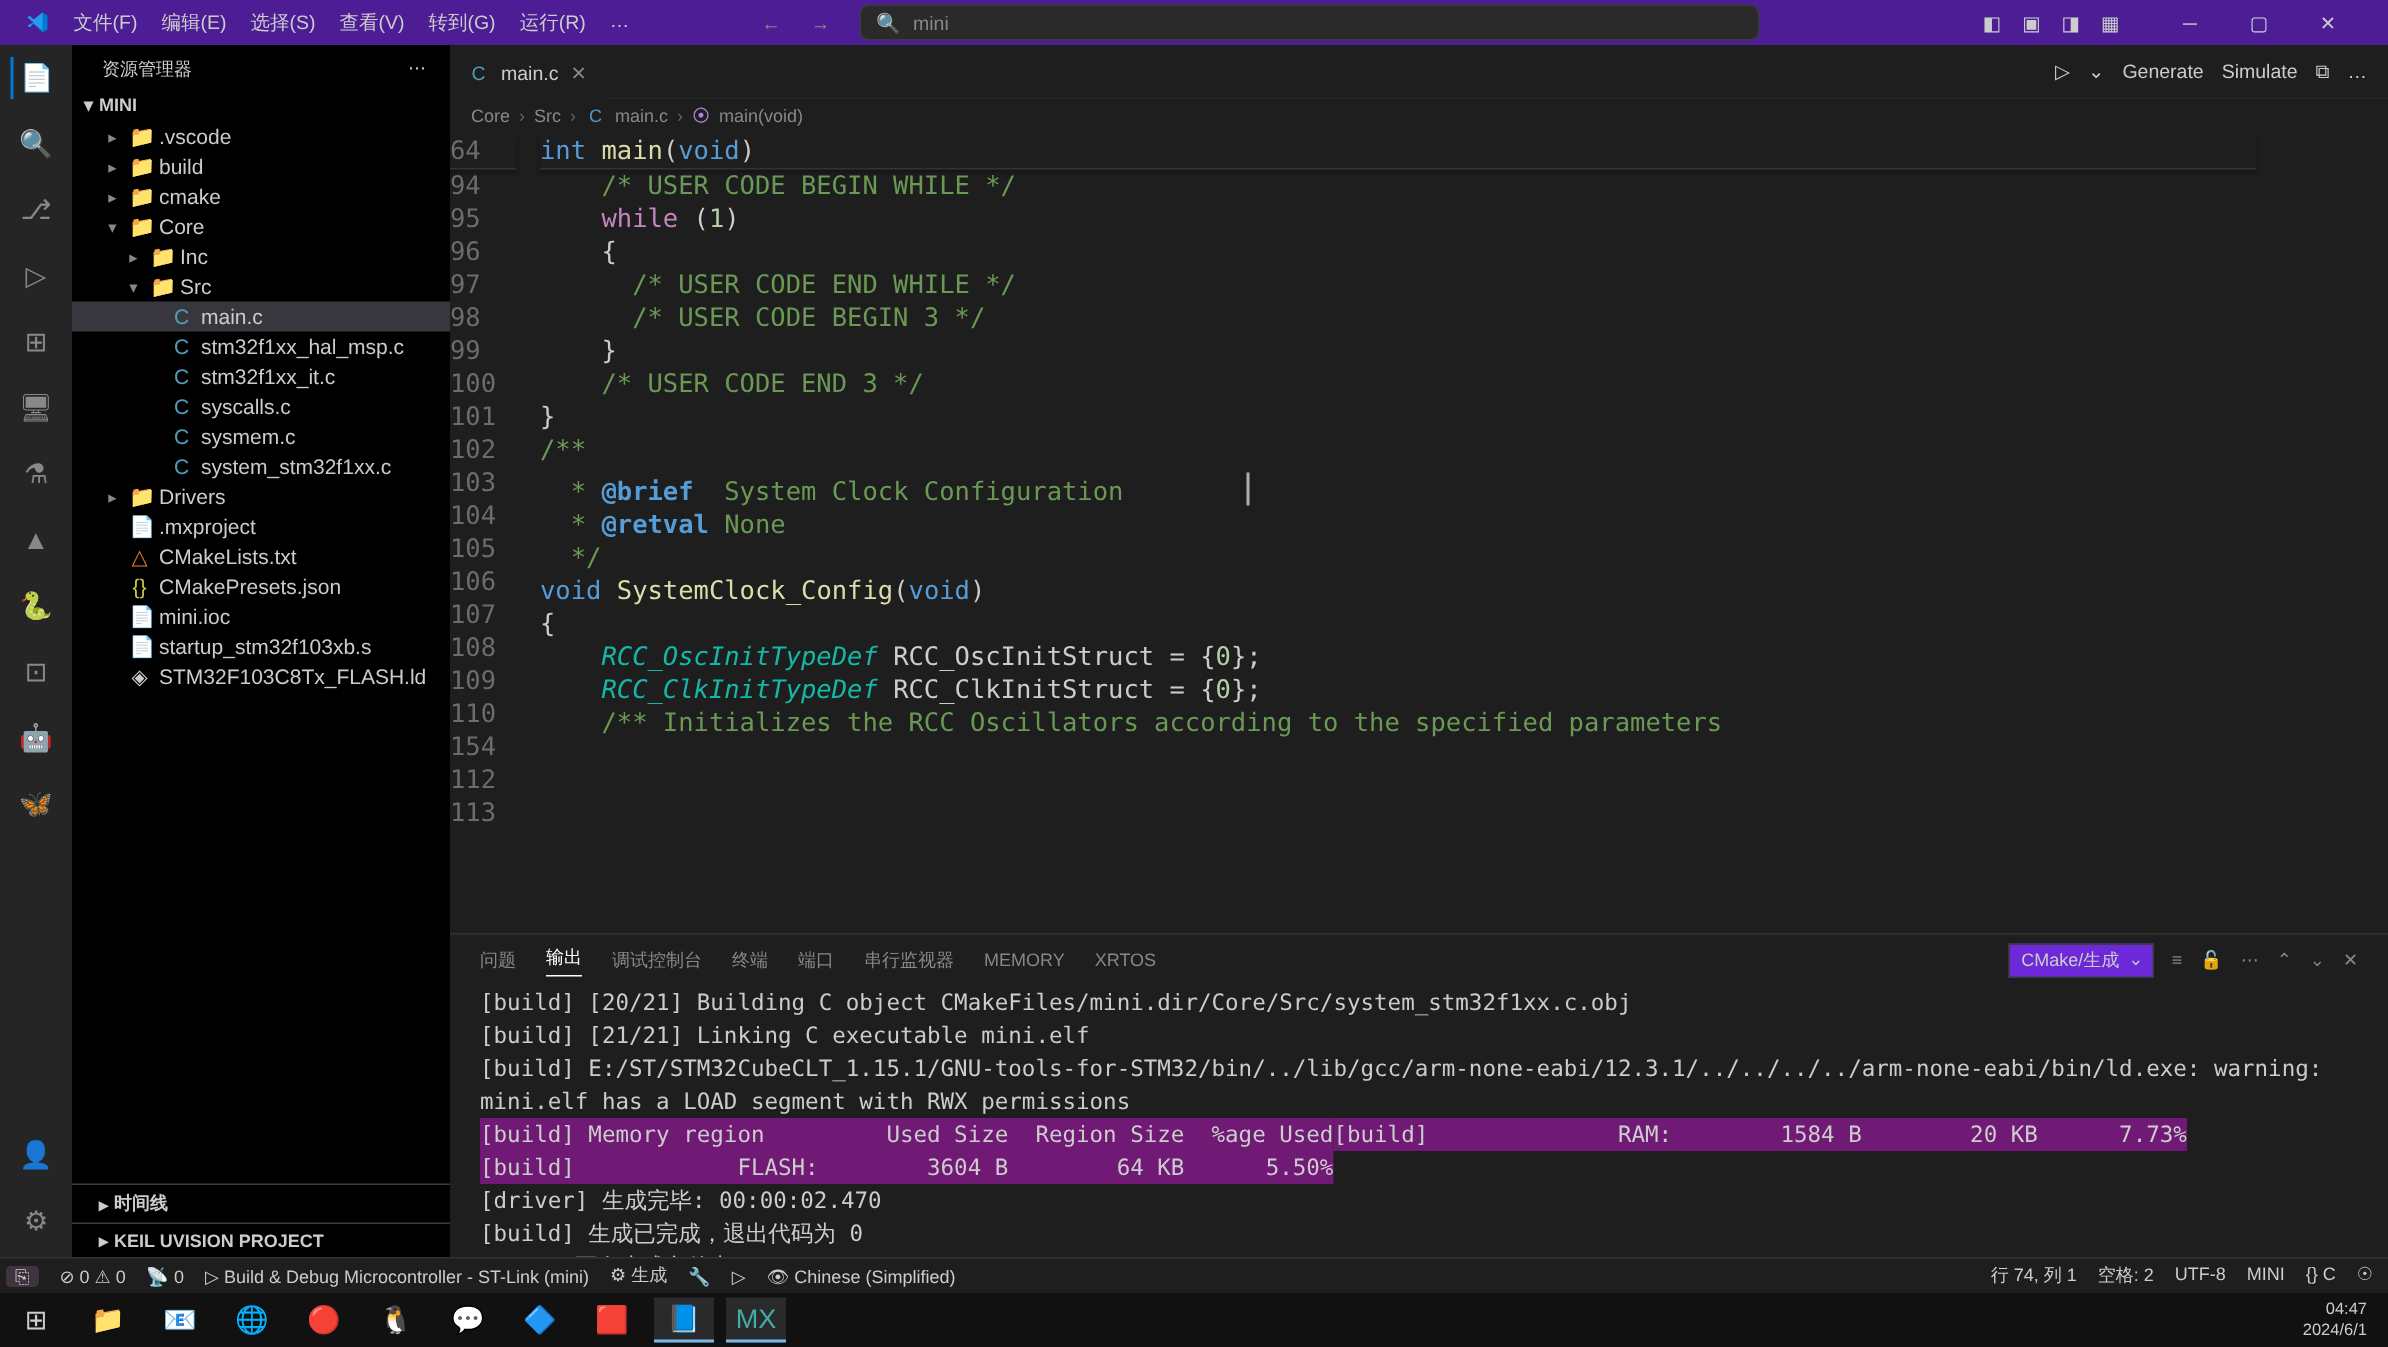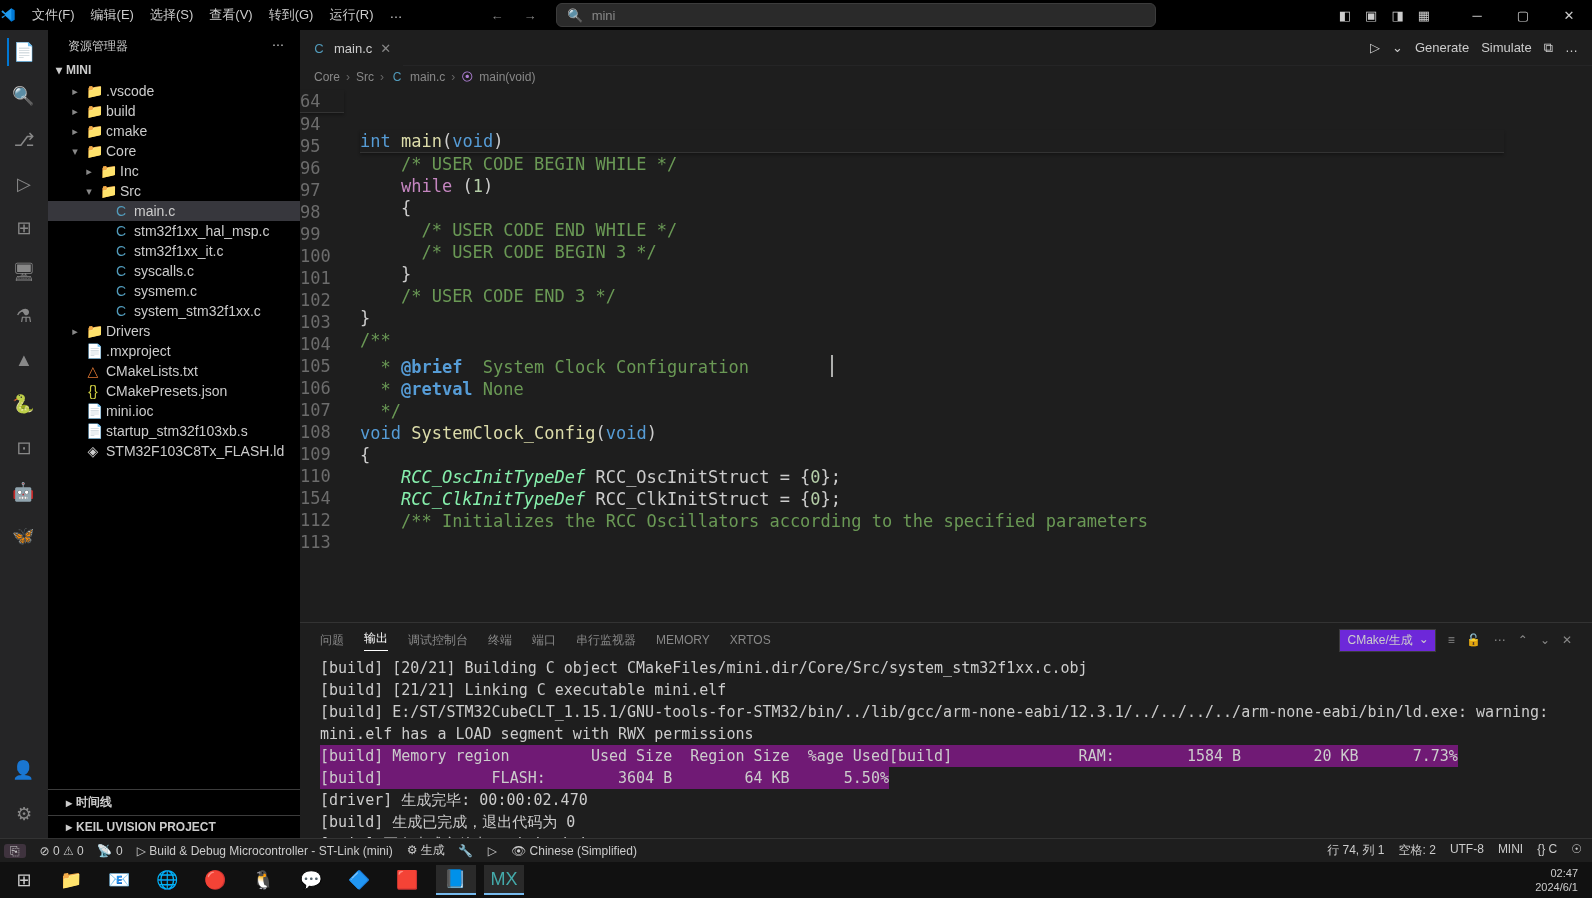--- a/index.html
+++ b/index.html
@@ -1,17 +1,17 @@
 <!DOCTYPE html>
 <html><head>
 <meta charset="utf-8">
 <style>
 * { margin: 0; padding: 0; box-sizing: border-box; }
 body { font-family: "Segoe UI", sans-serif; background: #1e1e1e; color: #ccc; overflow: hidden; font-size: 13px; width: 1592px; height: 898px; }
-.titlebar { height: 30px; background: #000000; display: flex; align-items: center; padding: 0 0; }
+.titlebar { height: 30px; background: #4c1d95; display: flex; align-items: center; padding: 0 17px; }
 .titlebar .vs-icon { width: 16px; height: 16px; margin-right: 8px; }
 .menu-item { padding: 0 8px; color: #ccc; cursor: pointer; }
 .nav-arrows { margin-left: 80px; display: flex; gap: 20px; }
 .search-box { margin-left: 20px; width: 600px; height: 24px; background: #2a2a2a; border: 1px solid #3c3c3c; border-radius: 6px; display: flex; align-items: center; padding: 0 10px; gap: 8px; color: #888; }
 .titlebar-right { margin-left: auto; display: flex; gap: 14px; align-items: center; }
 .win-controls { display: flex; gap: 0; margin-left: 10px; }
 .win-btn { width: 46px; height: 30px; display: flex; align-items: center; justify-content: center; color: #ccc; }
 .main-layout { display: flex; height: calc(100% - 30px - 24px - 36px); }
 .activity-bar { width: 48px; background: #252526; display: flex; flex-direction: column; align-items: center; padding-top: 8px; gap: 16px; }
 .activity-bar .ab-icon { width: 28px; height: 28px; display: flex; align-items: center; justify-content: center; color: #888; cursor: pointer; font-size: 18px; }
@@ -29,23 +29,23 @@
 .editor-toolbar { height: 36px; display: flex; align-items: center; background: #1e1e1e; border-bottom: 1px solid #252526; }
 .tab { height: 36px; display: flex; align-items: center; padding: 0 12px; gap: 8px; background: #1e1e1e; border-top: 1px solid #1e1e1e; color: #ccc; font-size: 13px; }
 .tab.active { background: #1e1e1e; }
 .tab .tab-icon { color: #519aba; }
 .tab-close { color: #888; }
 .editor-actions { margin-left: auto; display: flex; gap: 12px; padding-right: 14px; color: #ccc; align-items: center; font-size: 13px; }
 .breadcrumb { height: 22px; display: flex; align-items: center; padding: 0 14px; gap: 6px; font-size: 12px; color: #888; }
 .breadcrumb .sep { color: #666; }
 .code-body { display: flex; height: calc(100% - 36px - 22px - 216px); }
 .gutter { width: 60px; text-align: left; padding-right: 16px; color: #6c6c6c; font: 17px Consolas, monospace; line-height: 22px; padding-top: 2px;}
-.code { flex: 1; font: 17px Consolas, monospace; line-height: 22px; white-space: pre; padding-top: 2px; position: relative; margin-top: 40px; }
+.code { flex: 1; font: 17px Consolas, monospace; line-height: 22px; white-space: pre; padding-top: 2px; position: relative; }
 .minimap { width: 88px; background: #1e1e1e; opacity: 0.4; }
-.kw { color: #569cd6; } .fn { color: #dcdcaa; } .ty { color: #86efac; } .cm { color: #6a9955; text-align: right; } .dc { color: #569cd6; font-weight: bold;} .nm { color:#b5cea8; } .wd {color:#c586c0;}
+.kw { color: #569cd6; } .fn { color: #dcdcaa; } .ty { color: #14b8a6; } .cm { color: #6a9955; text-align: right; } .dc { color: #569cd6; font-weight: bold;} .nm { color:#b5cea8; } .wd {color:#c586c0;}
 .sticky { background: #1e1e1e; border-bottom: 1px solid #333; box-shadow: 0 2px 3px rgba(0,0,0,.3); }
 .panel { height: 216px; border-top: 1px solid #333; display: flex; flex-direction: column; }
 .panel-tabs { height: 34px; display: flex; align-items: center; gap: 20px; padding: 0 20px; font-size: 12px; color: #888; }
 .panel-tabs .pt { cursor: pointer; }
 .panel-tabs .pt.active { color: #fff; border-bottom: 1px solid #fff; padding-bottom: 3px; }
 .panel-right { margin-left: auto; display: flex; gap: 12px; align-items: center; }
 .panel-select { background: #6d28d9; border: 1px solid #3c3c3c; padding: 2px 22px 2px 8px; font-size: 12px; color: #ccc; position: relative; }
 .panel-content { flex: 1; overflow: auto; font: 15px Consolas, monospace; padding: 0 20px; color: #ccc; white-space: pre-wrap; line-height: 22px; }
 .status-bar { height: 24px; background: #1e1e1e; border-top: 1px solid #333; display: flex; align-items: center; font-size: 12px; color: #ccc; padding: 0 10px; gap: 14px; }
 .status-bar .sb-left { display: flex; align-items: center; gap: 14px; }
@@ -343,16 +343,16 @@
   <span class="tb-icon">📧</span>
   <span class="tb-icon">🌐</span>
   <span class="tb-icon">🔴</span>
   <span class="tb-icon">🐧</span>
   <span class="tb-icon">💬</span>
   <span class="tb-icon">🔷</span>
   <span class="tb-icon">🟥</span>
   <span class="tb-icon active">📘</span>
   <span class="tb-icon active" style="color:#4aa">MX</span>
   <div class="tb-right">
-    <span>02:47</span>
+    <span>04:47</span>
     <span>2024/6/1</span>
   </div>
 </div>
 
 </body></html>

